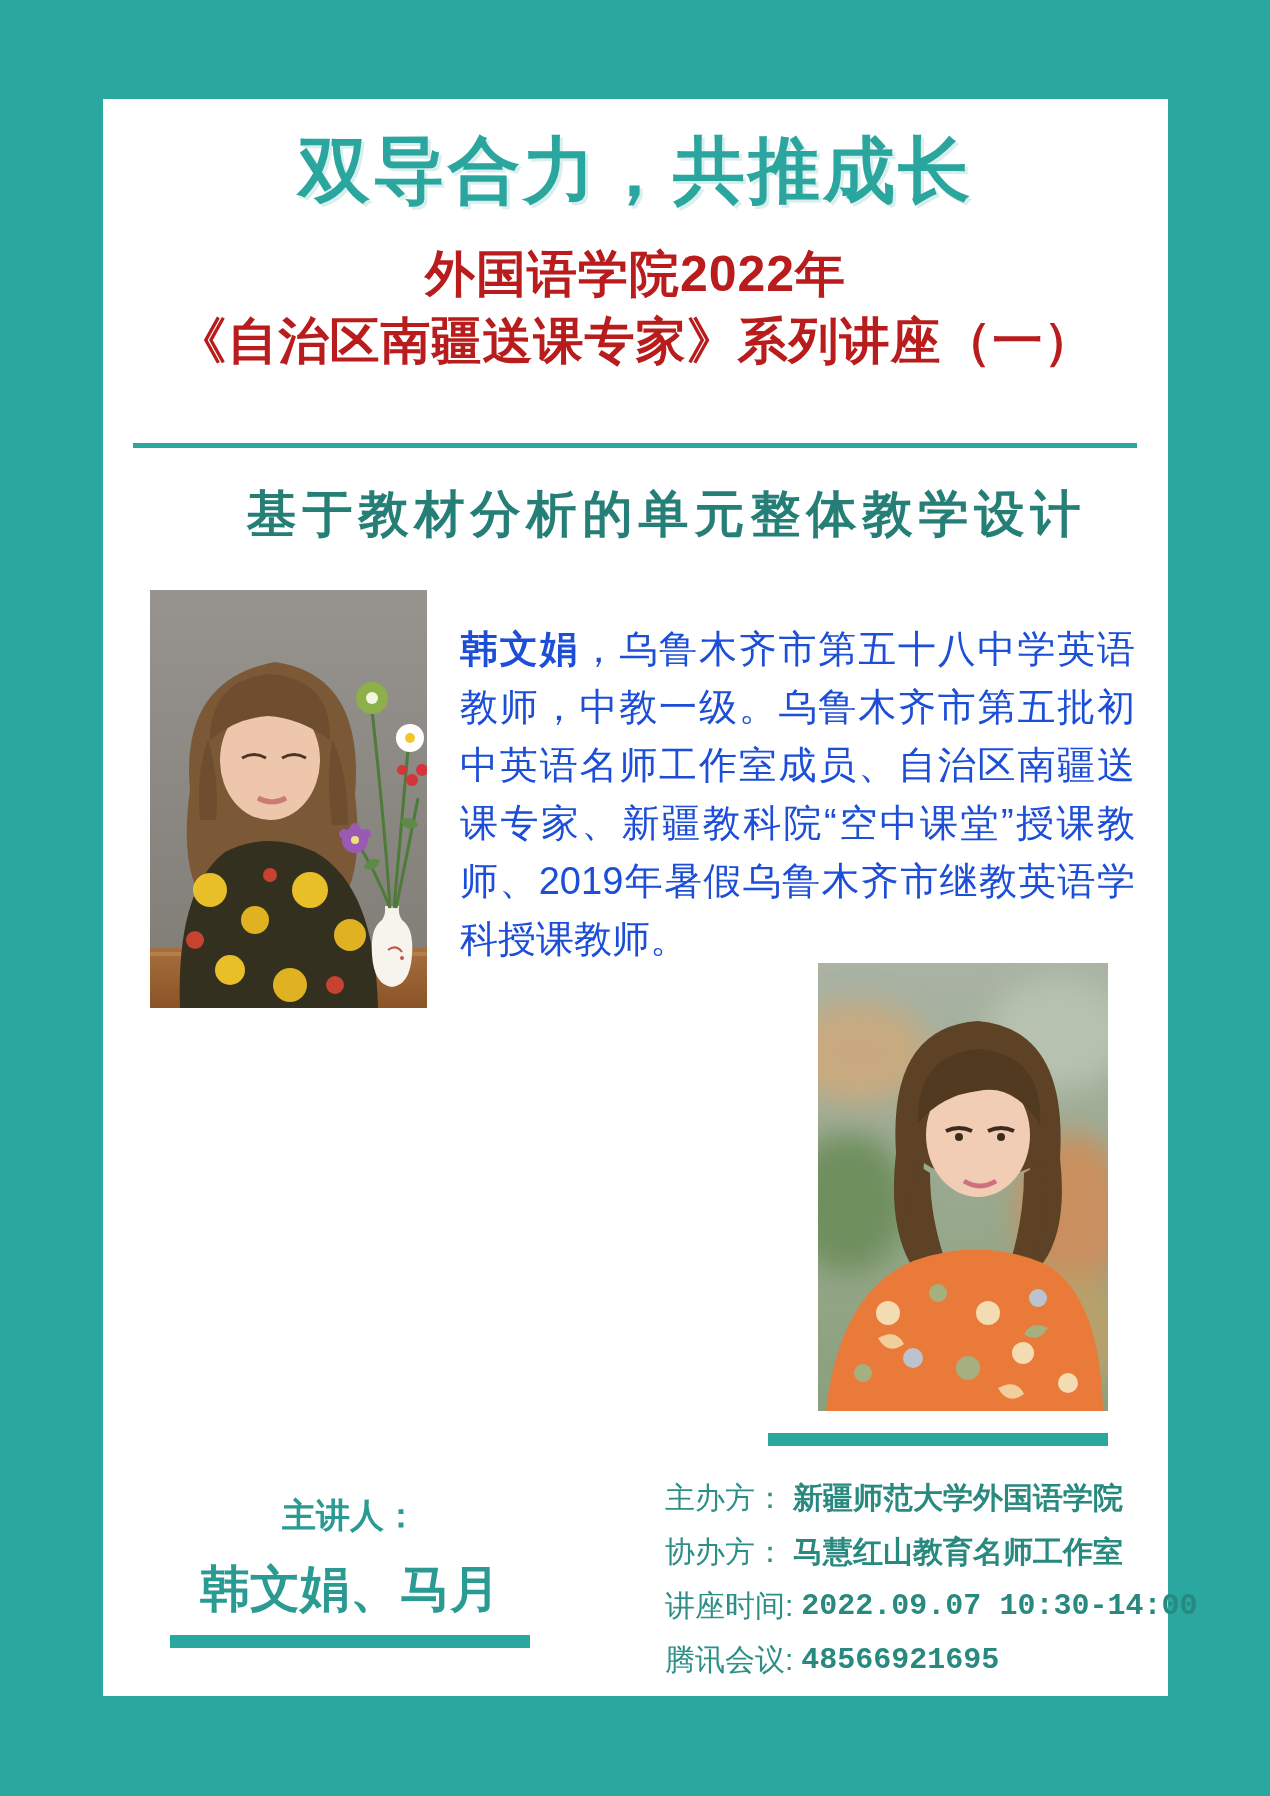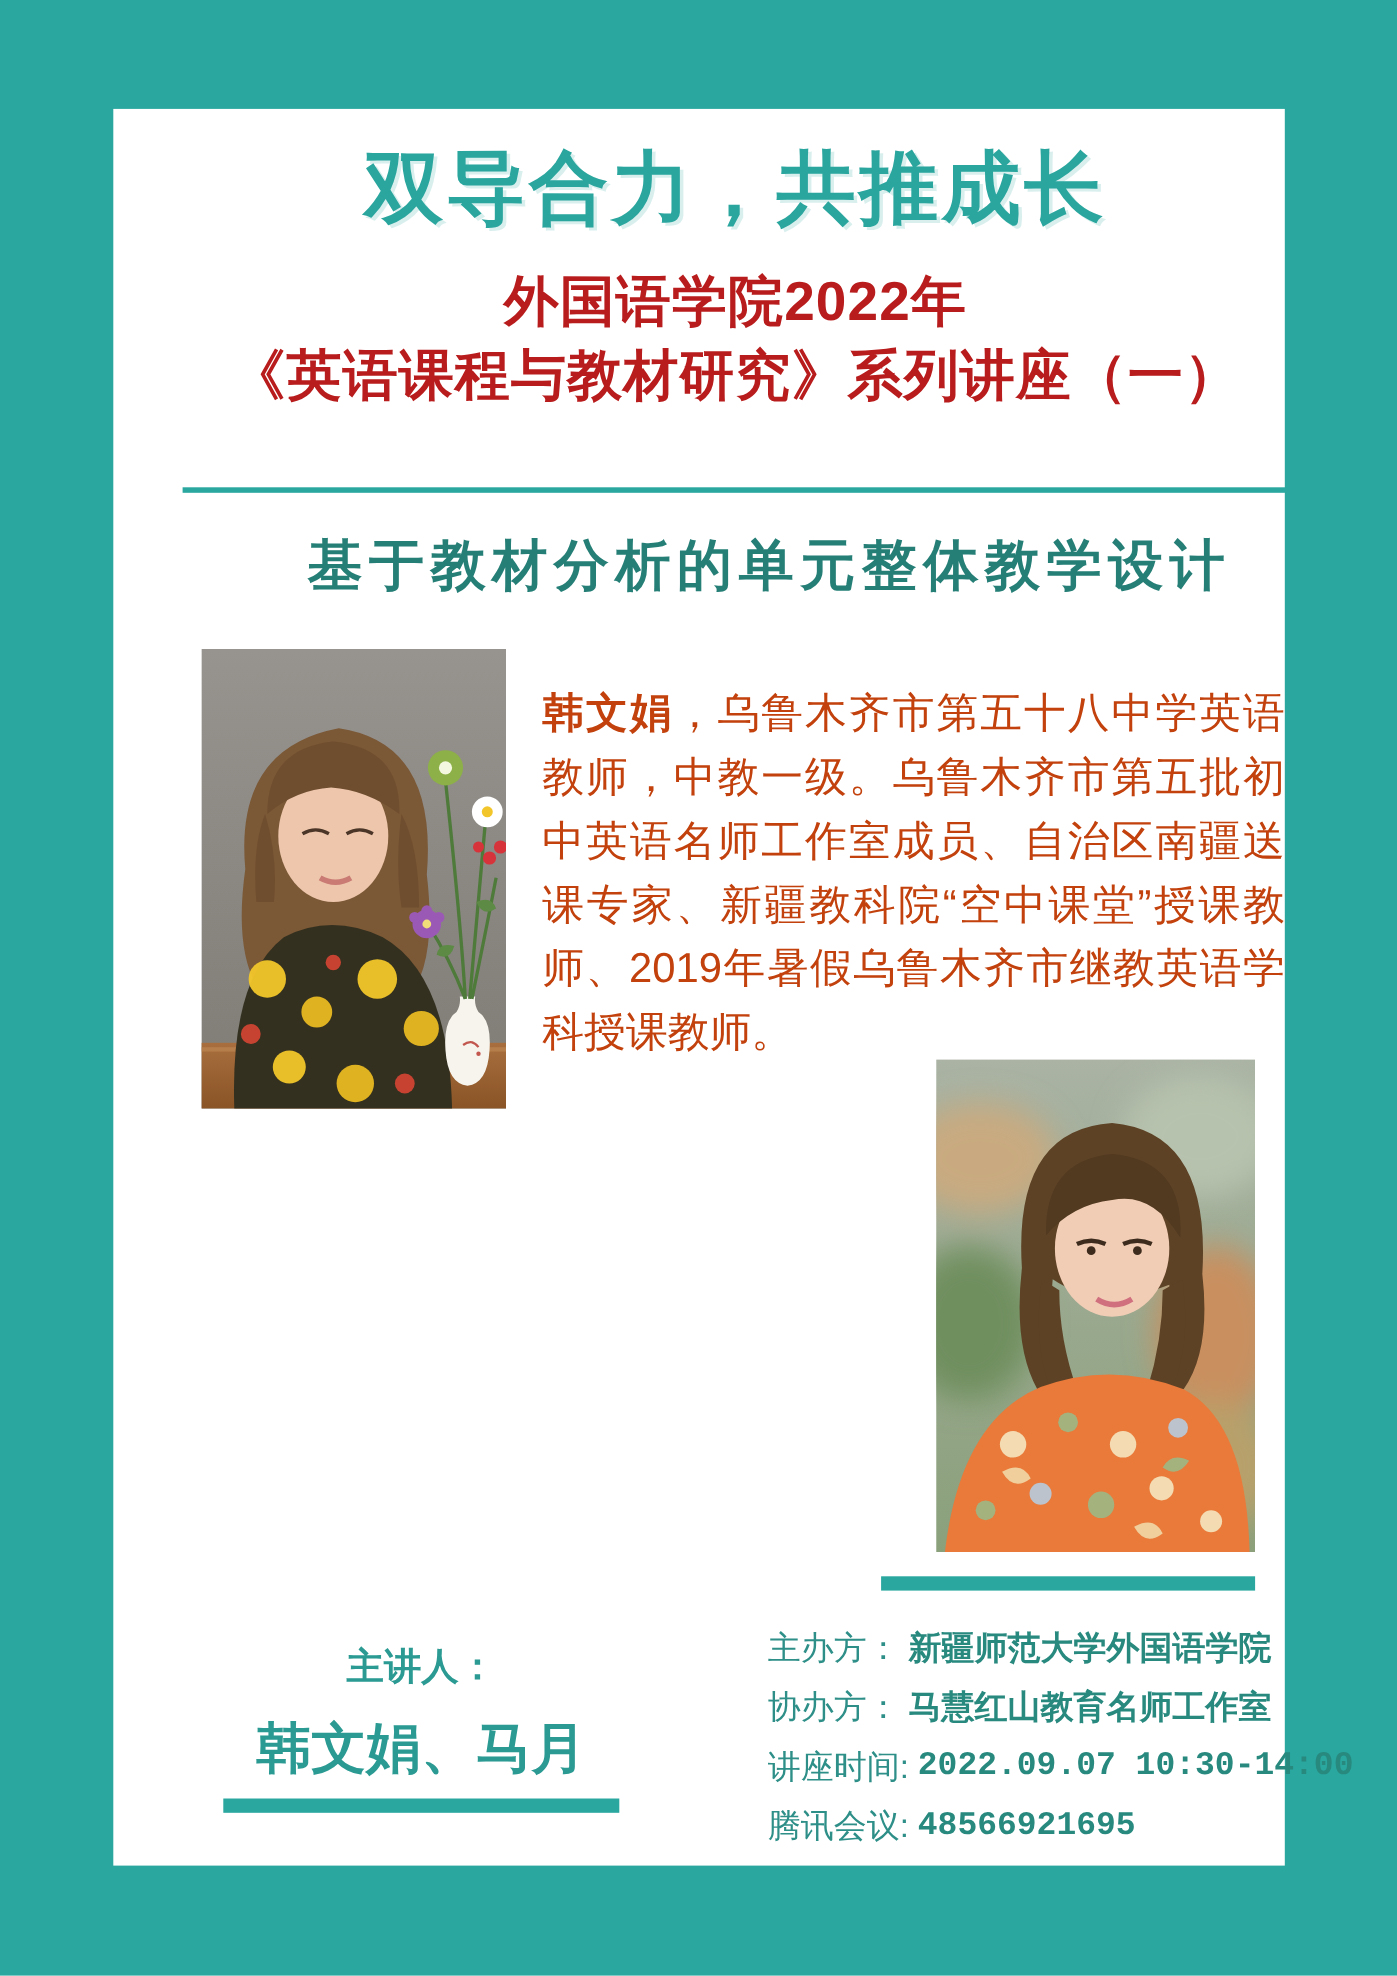--- a/index.html
+++ b/index.html
@@ -6,21 +6,21 @@
   body{
     width:1270px;height:1796px;
     background:#2aa79f;
     font-family:"Liberation Sans","DejaVu Sans",sans-serif;
     position:relative;overflow:hidden;
   }
   .canvas{
     position:absolute;left:103px;top:99px;width:1065px;height:1597px;
     background:#ffffff;
   }
-  .abs{position:absolute;margin-left:33px;}
+  .abs{position:absolute;}
   .main-title{
     left:0;top:24px;width:100%;text-align:center;
     font-size:72px;font-weight:900;color:#2aa69e;letter-spacing:3px;
     text-shadow:3px 3px 0 rgba(42,167,159,0.18);
     white-space:nowrap;
   }
   .series-line{
     left:0;width:100%;text-align:center;
     font-size:50px;font-weight:700;color:#b91c1c;letter-spacing:1px;
     white-space:nowrap;
@@ -35,21 +35,21 @@
     font-family:"DejaVu Serif","Liberation Serif",serif;
     font-size:50px;font-weight:700;color:#267f77;letter-spacing:6px;
     white-space:nowrap;
     padding-left:31px;
   }
   .photo{overflow:hidden;}
   .photo svg{display:block;}
   .photo-han{left:47px;top:491px;width:277px;height:418px;}
   .photo-ma{left:715px;top:864px;width:290px;height:448px;}
   .bio{
-    font-size:38px;color:#c2410c;line-height:58px;
+    font-size:38px;color:#1d4ed8;line-height:58px;
     text-align:justify;letter-spacing:0;
   }
   .bio .speaker-name{font-weight:700;}
   .bio-han{left:357px;top:521px;width:675px;}
   .bio-ma{left:30px;top:1004px;width:690px;}
   .presenter{
     left:67px;top:1386px;width:360px;text-align:center;
     color:#2a9a92;font-weight:700;
   }
   .presenter-line1{font-size:34px;line-height:60px;}
@@ -63,21 +63,21 @@
   .info-row .label{font-weight:400;margin-right:8px;}
   .info-row .value{font-weight:700;color:#28897f;font-family:Liberation Mono, monospace;}
 </style>
 </head>
 <body>
 
 <div class="canvas">
 
   <div class="abs main-title">双导合力，共推成长</div>
   <div class="abs series-line series-1">外国语学院2022年</div>
-  <div class="abs series-line series-2">《英语课程与教材研究》系列讲座（一）</div>
+  <div class="abs series-line series-2">《自治区南疆送课专家》系列讲座（一）</div>
 
   <div class="abs rule"></div>
 
   <div class="abs topic">基于教材分析的单元整体教学设计</div>
 
   <div class="abs photo photo-han">
     <svg width="277" height="418" viewBox="0 0 277 418" xmlns="http://www.w3.org/2000/svg">
       <defs>
         <linearGradient id="wall" x1="0" y1="0" x2="0" y2="1">
           <stop offset="0" stop-color="#97938e"></stop>

